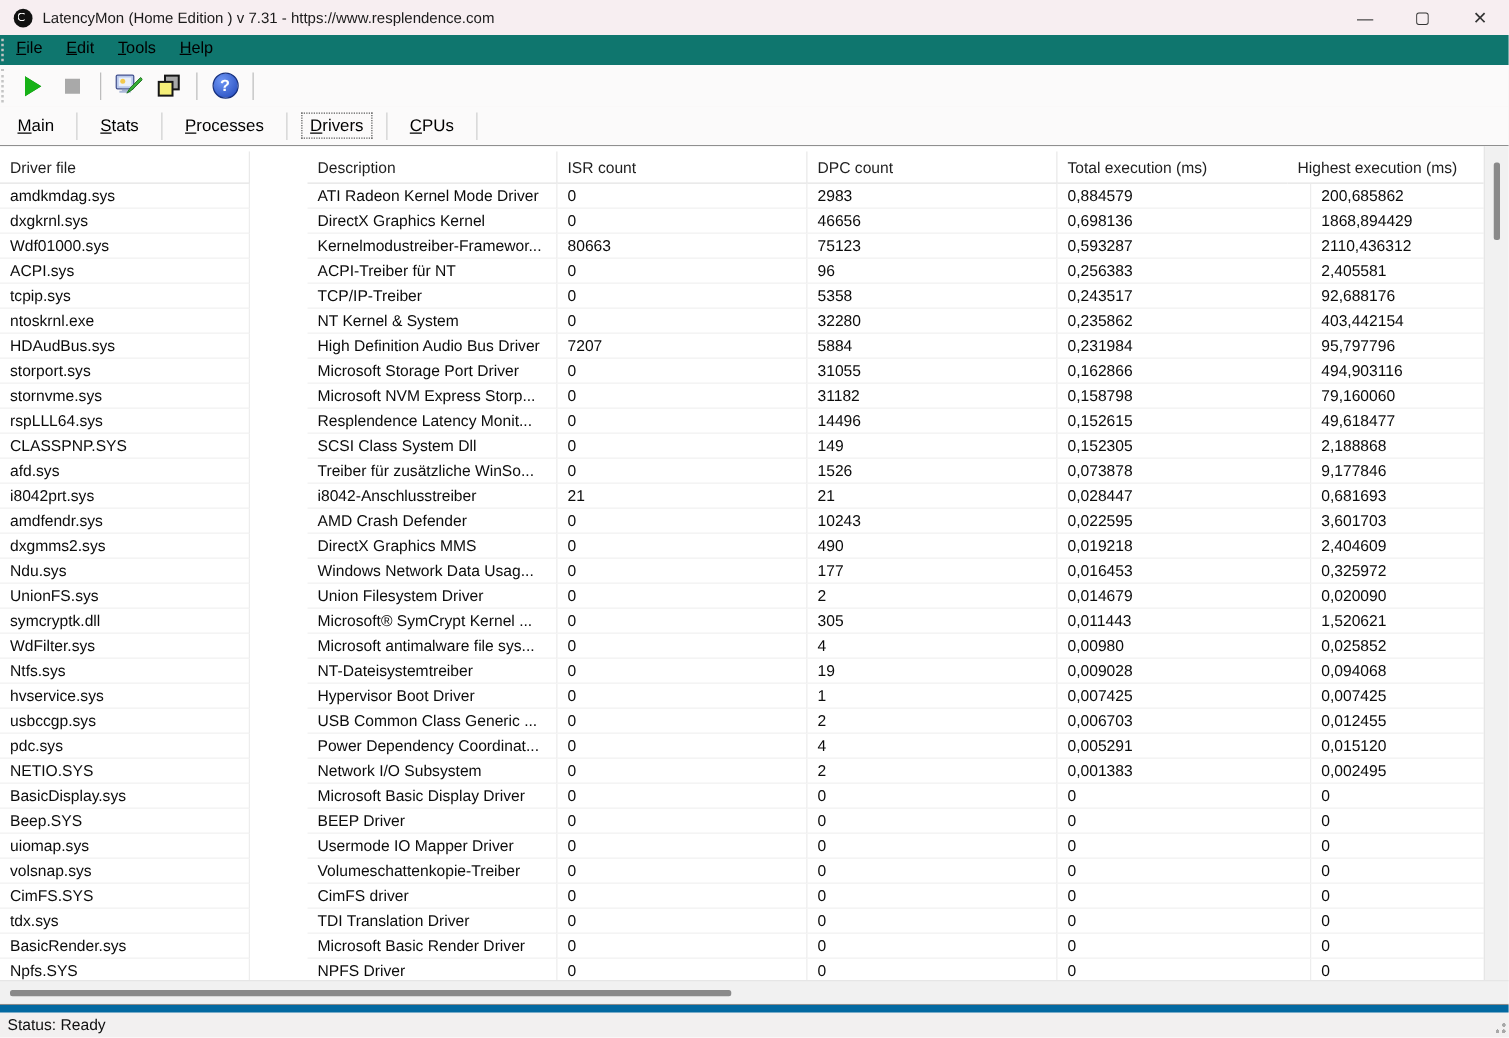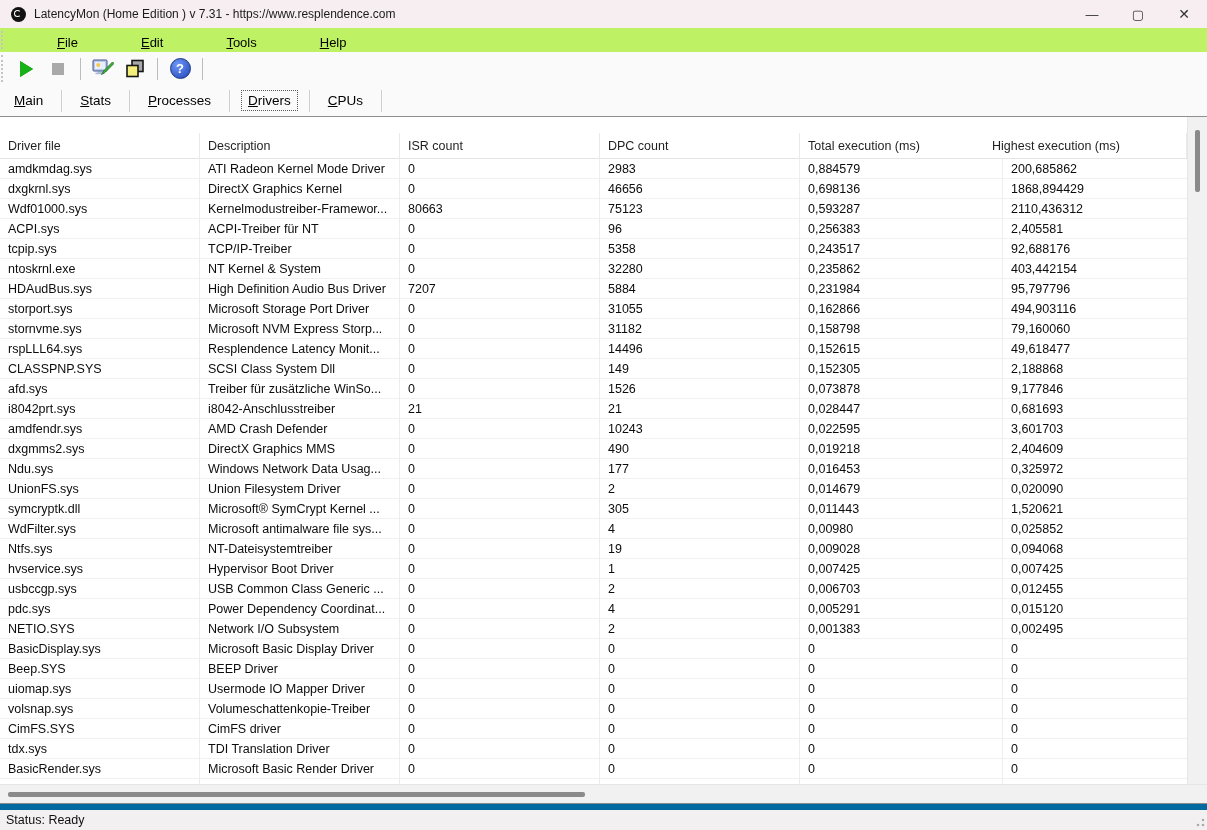--- a/index.html
+++ b/index.html
@@ -9,21 +9,21 @@
   
   .titlebar { height:28px; background:#f7eef1; display:flex; align-items:center; }
   .app-icon { width:15px; height:15px; border-radius:50%; background:#111; margin:0 8px 0 11px; position:relative; flex:none; }
   .app-icon::after { content:""; position:absolute; left:3px; top:3px; width:5px; height:5px; border:1.5px solid #fff; border-right-color:transparent; border-radius:50%; }
   .title-text { font-size:12px; color:#1b1b1b; }
   .win-controls { margin-left:auto; display:flex; height:100%; }
   .win-btn { width:46px; height:100%; display:flex; align-items:center; justify-content:center; font-size:13px; color:#333; cursor:default; }
   .win-btn.close { font-size:14px; }
 
   
-  .menubar { height:24px; background:#bef264; display:flex; align-items:flex-end; position:relative;gap:44px; }
+  .menubar { height:24px; background:#0f766e; display:flex; align-items:flex-start; position:relative; }
   .gripper { align-self:stretch; margin:3px 2px 3px 1px; border-left:2px dotted #c4c4c4; }
   .menu-item { font-size:13px; padding:2px 8px; margin-right:3px; color:#000; }
   .accel { text-decoration:underline; }
 
   
   .toolbar { height:33px; background:#fbfafa; display:flex; align-items:center; }
   .tb-btn { width:26px; height:26px; display:flex; align-items:center; justify-content:center; margin:0 3px; }
   .tb-sep { width:1px; height:22px; background:#bdbdbd; margin:0 6px; }
   .play-glyph { width:0; height:0; border-left:13px solid #17b217; border-top:8px solid transparent; border-bottom:8px solid transparent; filter: drop-shadow(0 0 0.5px #0d7a0d); }
   .stop-glyph { width:12px; height:12px; background:#a9a9a9; }
@@ -31,26 +31,26 @@
   
   .tabstrip { height:32px; background:#fbfafa; display:flex; align-items:center; border-bottom:1px solid #8f8f8f; }
   .tab { font-size:13.5px; padding:4px 12px; display:flex; align-items:center; color:#000; }
   .tab.first { padding-left:8px;align-items:center; }
   .tab-sep { width:1px; height:22px; background:#cfcfcf; }
   .tab .focusbox { padding:2px 6px; }
   .tab.selected .focusbox { outline:1px dotted #5a5a5a; }
 
   
   .table-panel { position:relative; height:687px; background:#fff; border-bottom:1px solid #8a8a8a; }
-  .table-area { position:absolute; left:0; top:16px; width:1187px; height:668px; overflow:hidden; }
+  .table-area { position:absolute; left:0; top:4px; width:1187px; height:668px; overflow:hidden; }
   .thead { display:flex; height:26px; }
   .hcell { font-size:12.5px; color:#1f1f1f; padding:6px 0 0 8px; border-right:1px solid #e9e9e9; border-bottom:1px solid #e4e4e4; flex:none; white-space:nowrap; overflow:hidden; }
   .trow { display:flex; height:20px; }
   .tcell { font-size:12.5px; color:#0c0c0c; padding:3px 0 0 8px; border-right:1px solid #ededed; border-bottom:1px solid #f1f1f1; flex:none; white-space:nowrap; overflow:hidden; }
-  .col0 { width:200px; } .col1 { width:200px; } .col2 { width:200px; }
+  .col0 { width:200px; } .col1 { width:200px;margin-left:46px; } .col2 { width:200px; }
   .col3 { width:200px; } .col4 { width:203px; } .col5 { width:184px; border-right:none; }
 
   
   .vscroll { position:absolute; right:0; top:0; width:20px; height:668px; background:#f1f1f1; border-left:1px solid #e6e6e6; }
   .vthumb { position:absolute; left:7px; top:13px; width:5px; height:62px; background:#8a8a8a; border-radius:2px; }
   .hscroll { position:absolute; left:0; bottom:0; width:1207px; height:19px; background:#f1f1f1; border-top:1px solid #e6e6e6; }
   .hthumb { position:absolute; left:8px; top:7px; width:577px; height:5px; background:#8a8a8a; border-radius:2px; }
 
   
   .statusbar { height:25px; background:#f2f0f0; border-top:6px solid #0369a1; display:flex; align-items:center; position:relative; }

